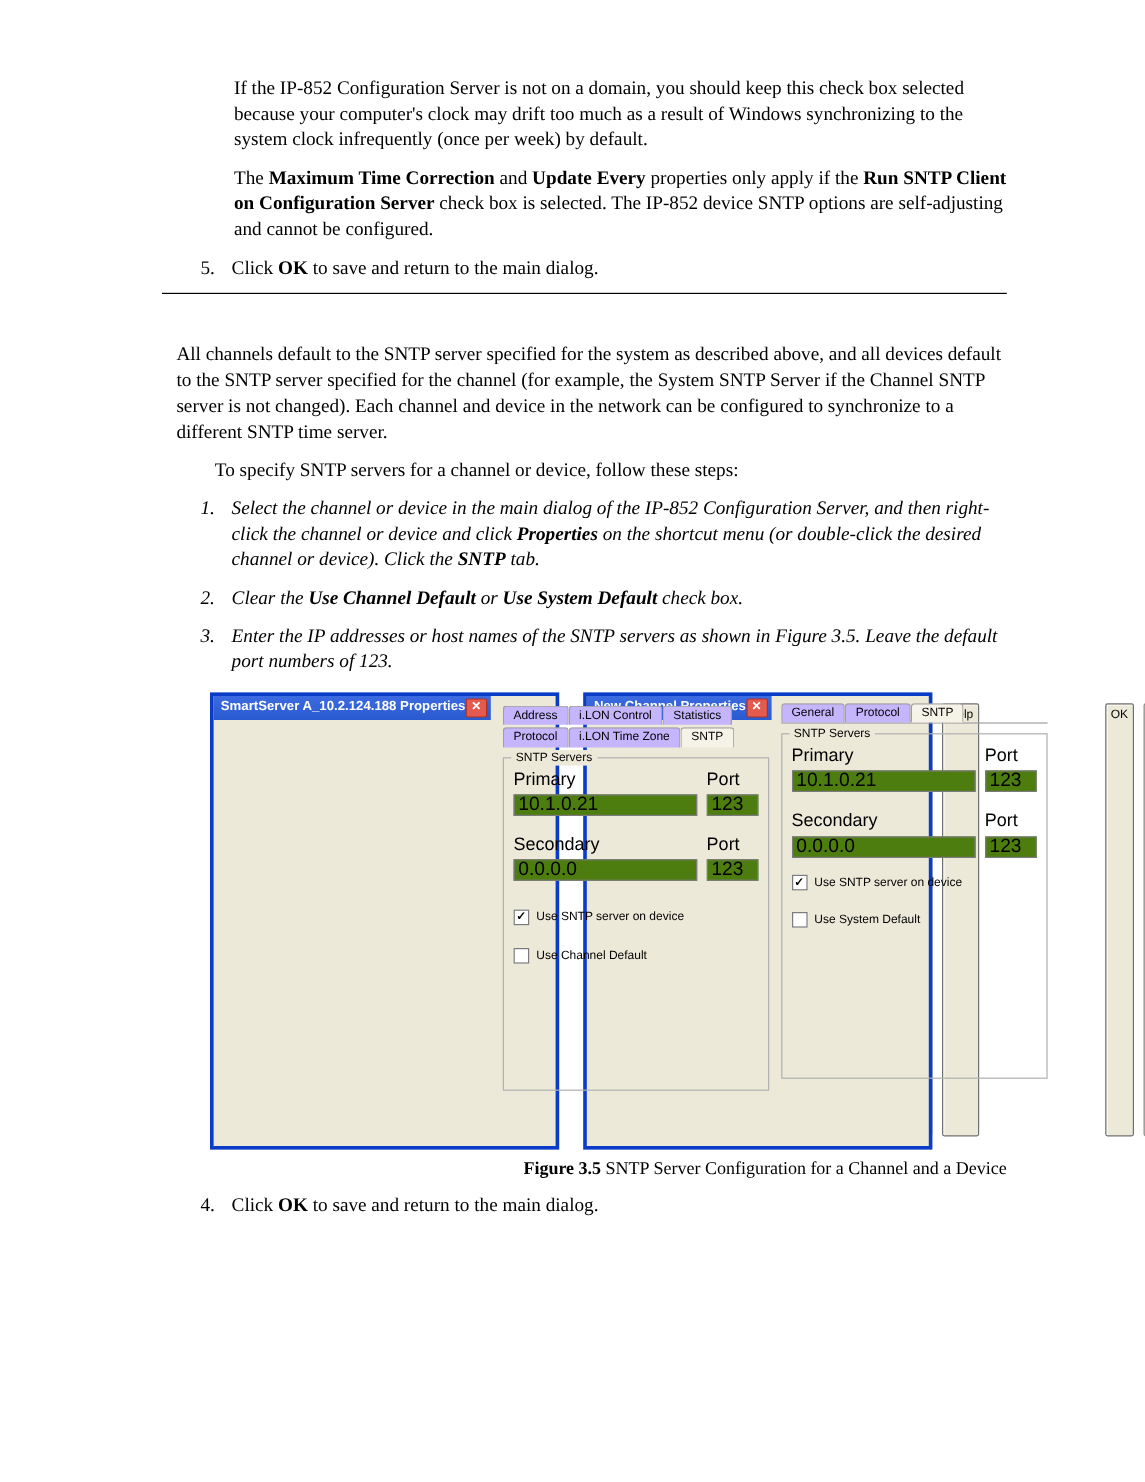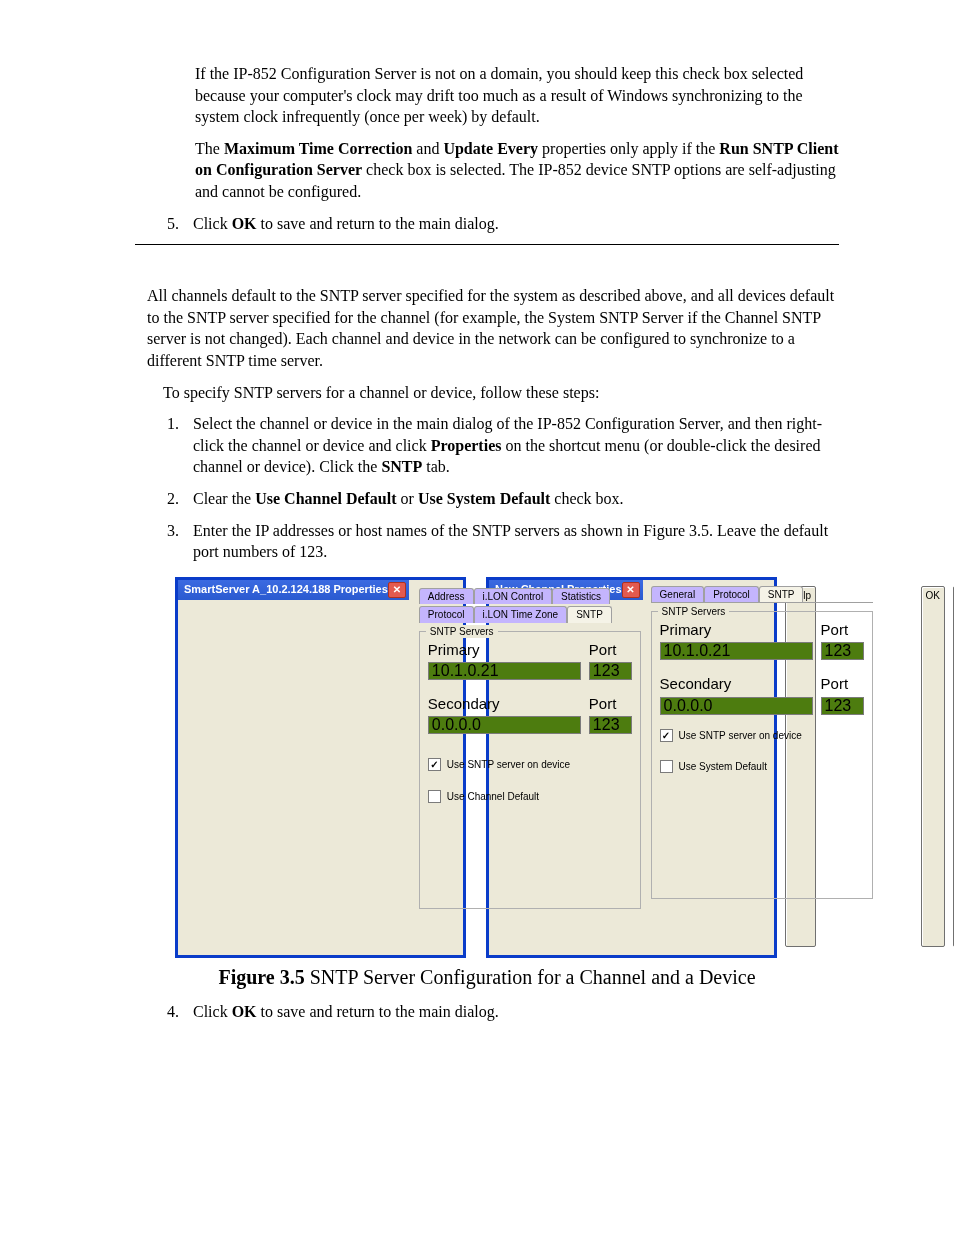--- a/index.html
+++ b/index.html
@@ -151,23 +151,23 @@
     font-size: 10px;
     padding: 2px 4px;
     border: 1px solid #707070;
     background: #ece9d8;
     text-align: center;
     border-radius: 2px;
     box-shadow: inset 1px 1px 0 #fff;
   }
   .dialog2 .dialog-body { padding: 6px 8px; }
   .caption {
-    text-align: center;
+    text-align: right;
     font-family: Georgia, 'Times New Roman', serif;
-    font-size: 20px;
+    font-size: 15px;
     margin: 6px 0 10px 0;
   }
   .caption-bold { font-weight: bold; }
   b { font-weight: bold; }
 </style>
 </head>
 <body>
 
 <div class="page">
 
@@ -180,23 +180,23 @@
 
   <ol class="step-list" start="5" style="margin-left:28px;">
     <li>
       <span>Click </span><b>OK</b><span> to save and return to the main dialog.</span>
     </li>
   </ol>
 
   <hr class="rule">
 
   <p class="para" style="margin-left:12px;">All channels default to the SNTP server specified for the system as described above, and all devices default to the SNTP server specified for the channel (for example, the System SNTP Server if the Channel SNTP server is not changed).  Each channel and device in the network can be configured to synchronize to a different SNTP time server.</p>
-  <p class="para" style="margin-left:28px;">To specify SNTP servers for a channel or device, follow these steps:</p>
-
-  <ol class="step-list" style="margin-left:28px;">
+  <p class="para" style="margin-left:44px;">To specify SNTP servers for a channel or device, follow these steps:</p>
+
+  <ol class="step-list" style="margin-left:28px;font-style:italic;">
     <li>
       <span>Select the channel or device in the main dialog of the IP-852 Configuration Server, and then right-click the channel or device and click </span><b>Properties</b><span> on the shortcut menu (or double-click the desired channel or device).  Click the </span><b>SNTP</b><span> tab.</span>
     </li>
     <li>
       <span>Clear the </span><b>Use Channel Default</b><span> or </span><b>Use System Default</b><span> check box.</span>
     </li>
     <li>Enter the IP addresses or host names of the SNTP servers as shown in Figure 3.5.  Leave the default port numbers of 123.</li>
   </ol>
 
   <div class="figure-row">

